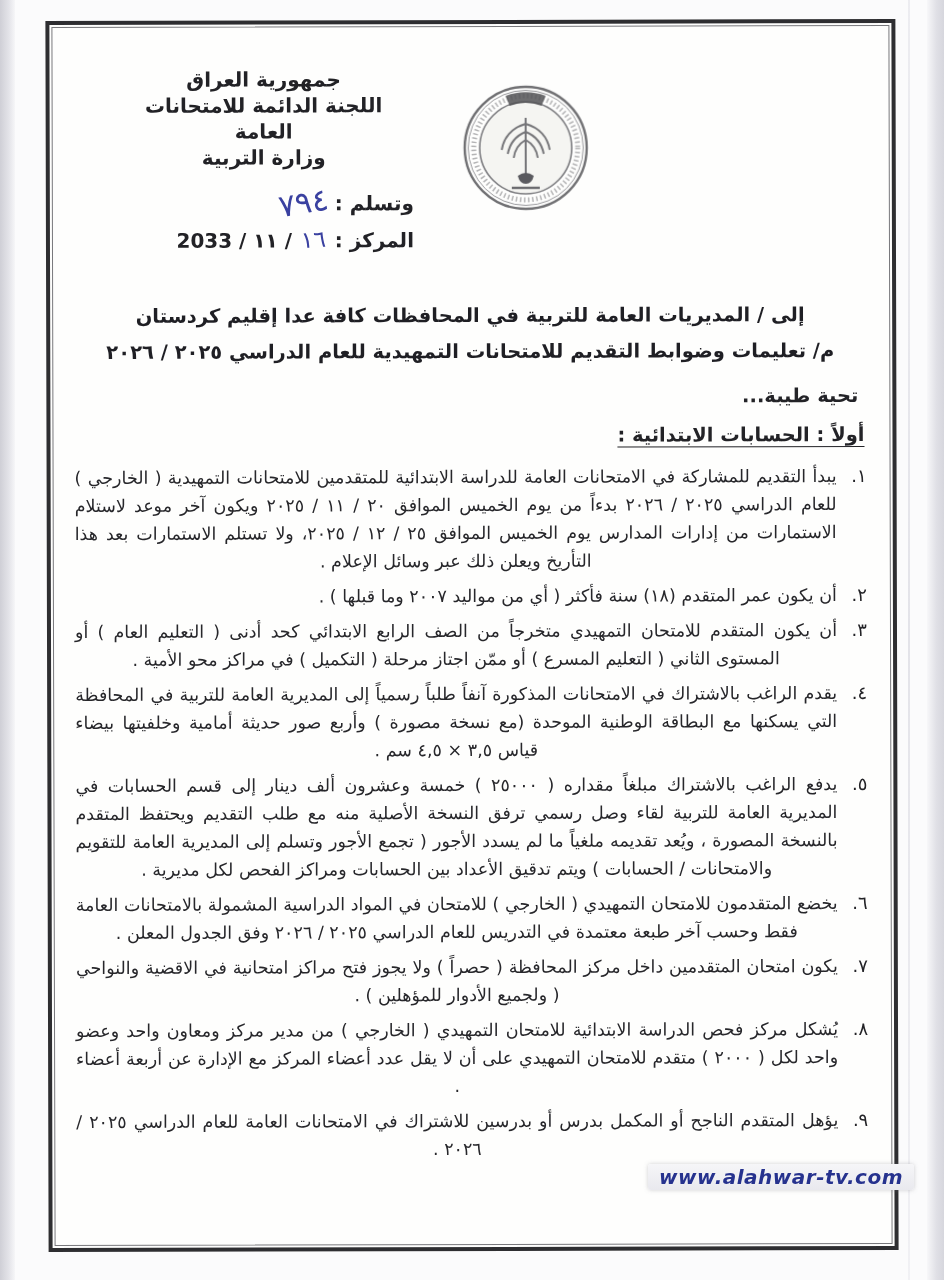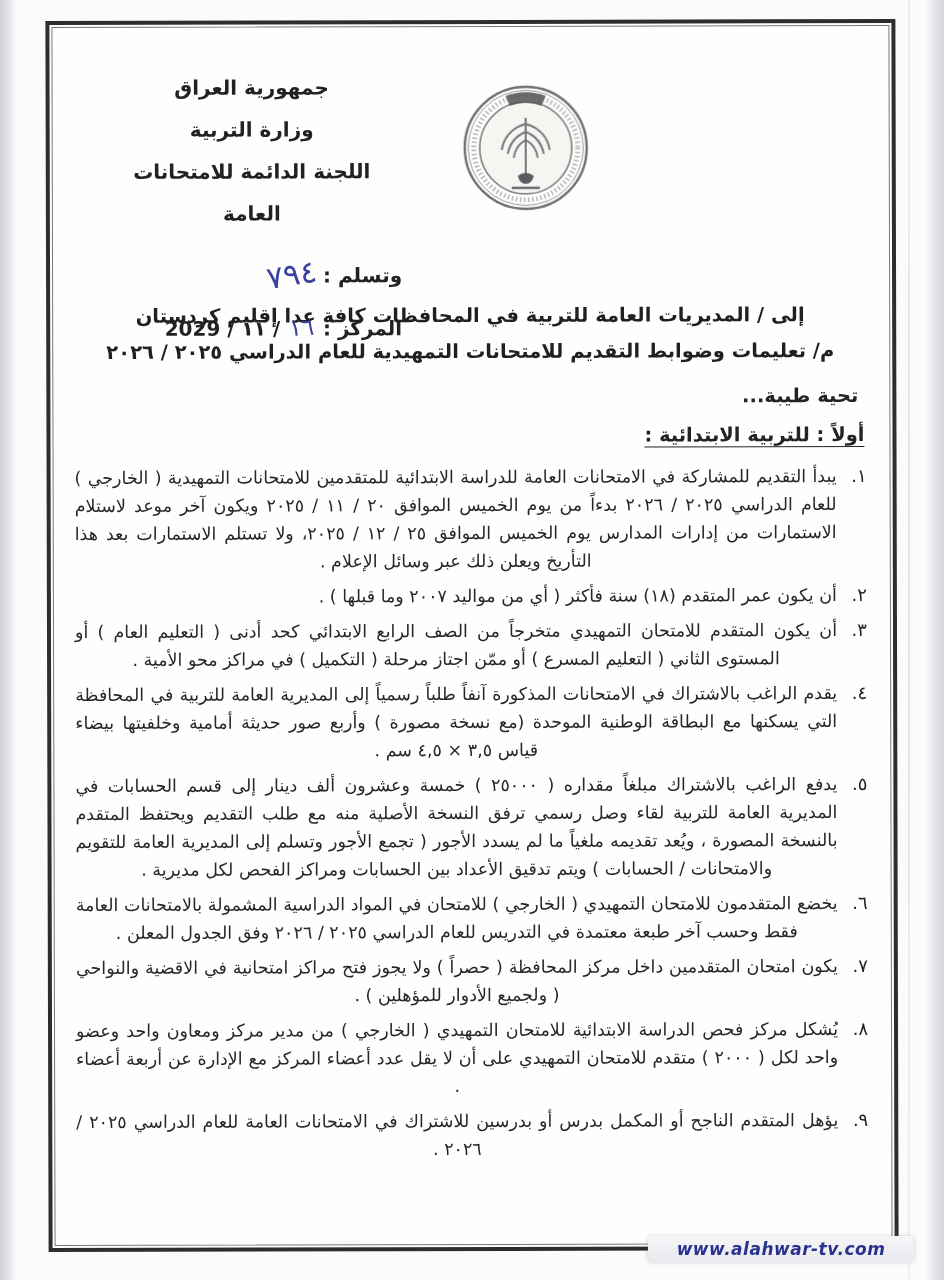--- a/index.html
+++ b/index.html
@@ -23,22 +23,22 @@
   .doc-frame::after{
     content:"";position:absolute;inset:2px;border:1px solid #78787c;pointer-events:none;
   }
   .doc-inner{
     position:absolute;inset:0;direction:rtl;color:#232327;
     padding:34px 26px 0 24px;box-sizing:border-box;
   }
   
   .doc-header{position:relative;height:238px;direction:ltr;}
   .header-text{
-    position:absolute;left:28px;top:8px;width:300px;direction:rtl;
-    text-align:center;font-weight:bold;font-size:20px;line-height:42px;color:#222226;
+    position:absolute;left:40px;top:8px;width:300px;direction:rtl;
+    text-align:center;font-weight:bold;font-size:20px;line-height:26px;color:#222226;
   }
   .num-line,.date-line{
     text-align:right;margin-top:10px;font-size:20px;font-weight:bold;white-space:nowrap;
   }
   .num-line{margin-top:16px;}
   .hand{
     display:inline-block;color:#3a41a0;font-weight:normal;
   }
   .hand-number{font-size:31px;transform:rotate(-9deg) translateY(3px);letter-spacing:3px;margin-left:26px;}
   .hand-day{font-size:23px;transform:rotate(-4deg);margin:0 2px;}
@@ -52,52 +52,52 @@
   .items{margin-top:16px;}
   .item{display:flex;margin-bottom:7px;}
   .item-num{flex:0 0 30px;font-size:18px;line-height:28px;text-align:right;color:#232327;}
   .item-text{
     flex:1;font-size:17.5px;line-height:28px;color:#27272b;
     text-align:justify;text-align-last:center;
   }
   .item.single .item-text{text-align:right;text-align-last:right;}
   
   .watermark{
-    position:absolute;left:648px;top:1236px;width:266px;height:26px;
+    position:absolute;left:648px;top:1164px;width:266px;height:26px;
     background:linear-gradient(180deg,#f6f6f8,#e9e9ee);
     border-radius:3px;display:flex;align-items:center;justify-content:center;
-    font-size:17px;font-weight:bold;font-style:italic;letter-spacing:.5px;
+    font-size:20px;font-weight:bold;font-style:italic;letter-spacing:.5px;
     color:#26328e;text-shadow:0 0 1px #ffffff;z-index:5;
     box-shadow:0 0 4px rgba(120,120,130,.35);
   }
 </style>
 </head>
 <body>
 
 <div>
   <div class="edge-strip edge-left"></div>
   <div class="edge-strip edge-right"></div>
   <div class="crease"></div>
 
   <div class="doc-frame">
     <div class="doc-inner">
 
       <div class="doc-header">
         <div class="header-text">
           <div>جمهورية العراق</div>
+          <div>اللجنة الدائمة للامتحانات العامة</div>
           <div>وزارة التربية</div>
-          <div>اللجنة الدائمة للامتحانات العامة</div>
           <div class="num-line">
             <span>وتسلم :</span>
             <span class="hand hand-number">٧٩٤</span>
           </div>
           <div class="date-line">
             <span>المركز :</span>
             <span class="hand hand-day">١٦</span>
-            <span>/ ١١ / 2029</span>
+            <span>/ ١١ / 2033</span>
           </div>
         </div>
 
         <div class="seal">
           <svg viewBox="0 0 128 128" width="128" height="128">
             <circle cx="64" cy="64" r="61" fill="none" stroke="#5d5d60" stroke-width="2.4"></circle>
             <circle cx="64" cy="64" r="57.5" fill="none" stroke="#8a8a8e" stroke-width="1"></circle>
             <circle cx="64" cy="64" r="46" fill="#f4f4f1" stroke="#6a6a6e" stroke-width="1.6"></circle>
 
             <circle cx="64" cy="64" r="52" fill="none" stroke="#7c7c80" stroke-width="5" stroke-dasharray="1.5 2.6" opacity=".65"></circle>
@@ -117,21 +117,21 @@
             <path d="M56 92 q8 -6 16 0 q-2 8 -8 8 q-6 0 -8 -8z" fill="#44444a"></path>
             <path d="M50 104 h28" stroke="#55555a" stroke-width="2.4"></path>
           </svg>
         </div>
       </div>
 
       <div class="to-line">إلى / المديريات العامة للتربية في المحافظات كافة عدا إقليم كردستان</div>
       <div class="subject-line">م/ تعليمات وضوابط التقديم للامتحانات التمهيدية للعام الدراسي ٢٠٢٥ / ٢٠٢٦</div>
       <div class="greeting">تحية طيبة...</div>
       <div class="section-heading">
-        <span>أولاً : للتربية الابتدائية :</span>
+        <span>أولاً : الحسابات الابتدائية :</span>
       </div>
 
       <div class="items">
         <div class="item">
           <span class="item-num">١.</span>
           <div class="item-text">يبدأ التقديم للمشاركة في الامتحانات العامة للدراسة الابتدائية للمتقدمين للامتحانات التمهيدية ( الخارجي ) للعام الدراسي ٢٠٢٥ / ٢٠٢٦ بدءاً من يوم الخميس الموافق ٢٠ / ١١ / ٢٠٢٥ ويكون آخر موعد لاستلام الاستمارات من إدارات المدارس يوم الخميس الموافق ٢٥ / ١٢ / ٢٠٢٥، ولا تستلم الاستمارات بعد هذا التأريخ ويعلن ذلك عبر وسائل الإعلام .</div>
         </div>
         <div class="item single">
           <span class="item-num">٢.</span>
           <div class="item-text">أن يكون عمر المتقدم (١٨) سنة فأكثر ( أي من مواليد ٢٠٠٧ وما قبلها ) .</div>

